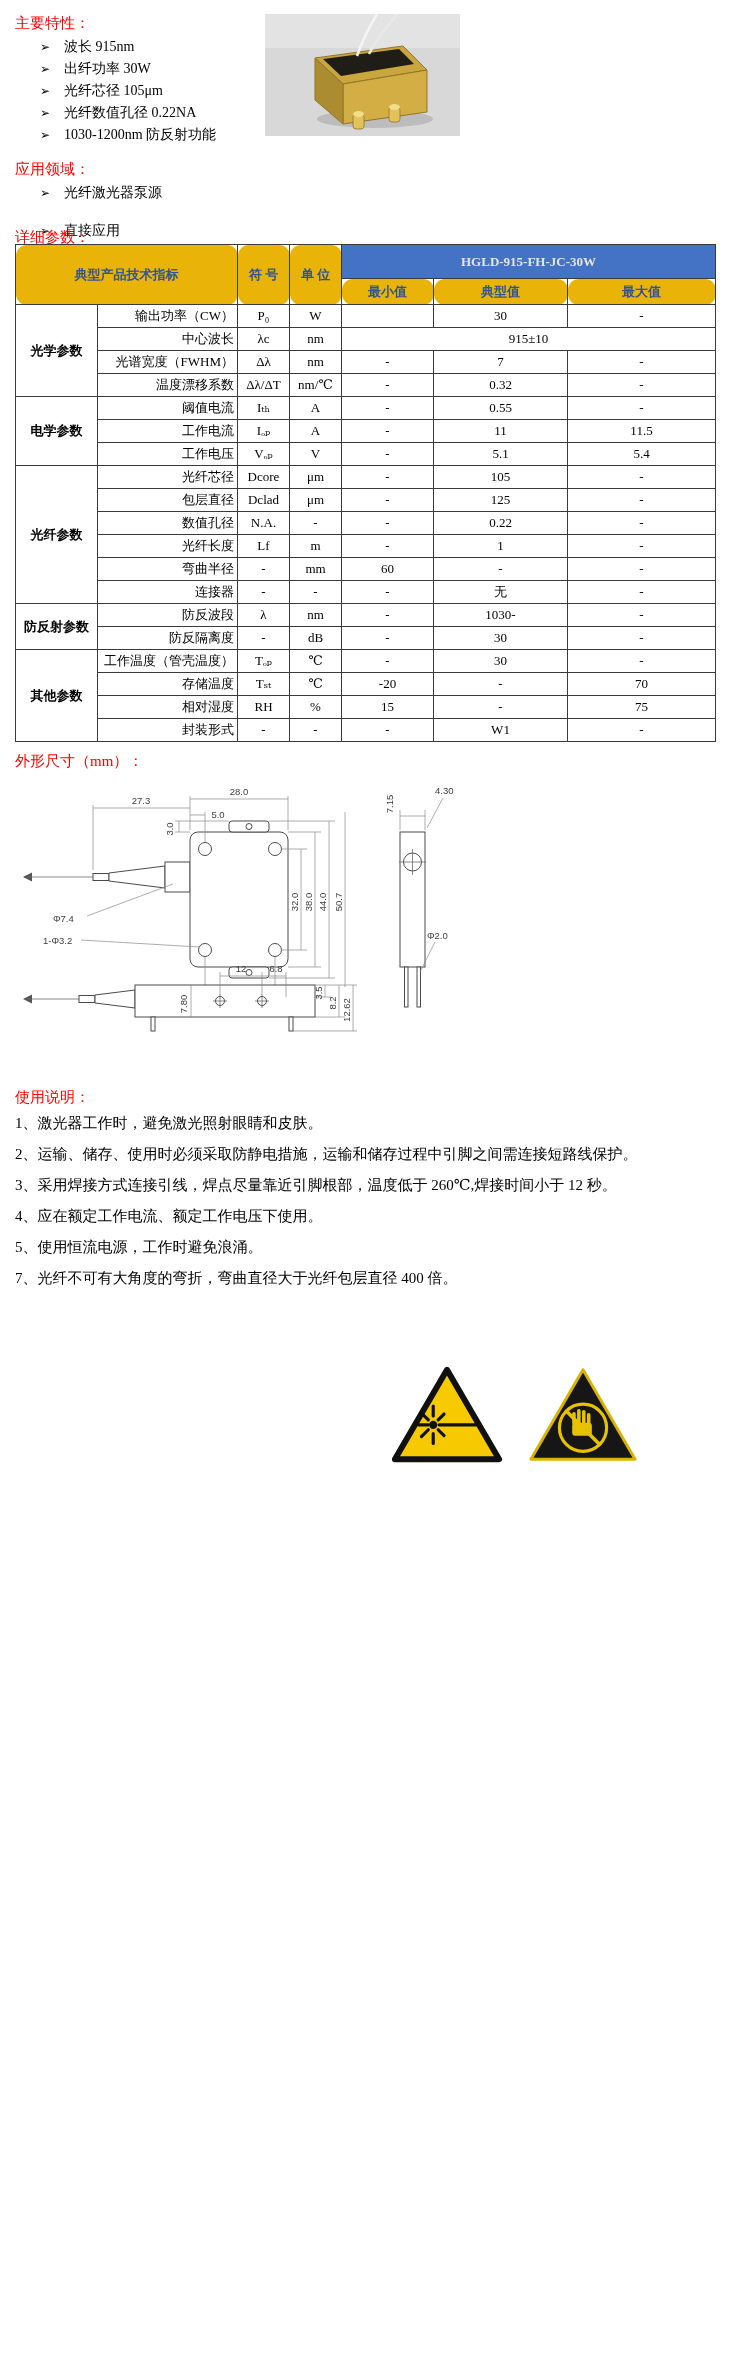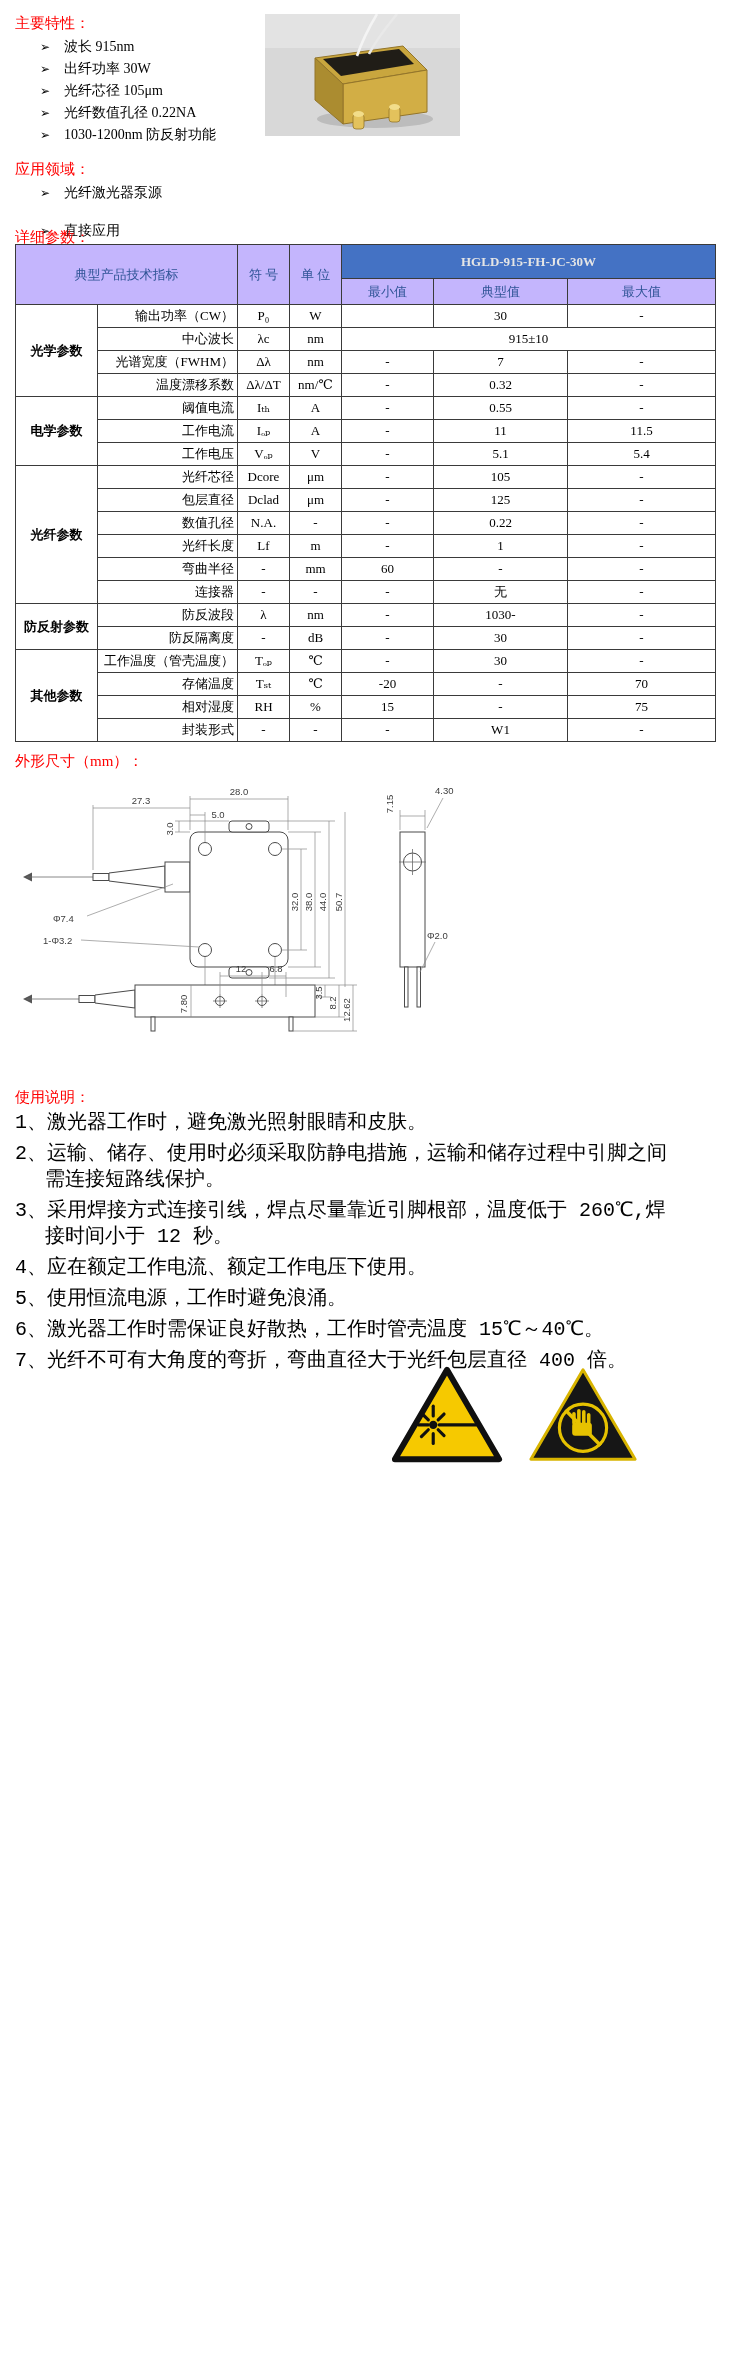--- a/index.html
+++ b/index.html
@@ -13,34 +13,34 @@
   .blt { display:inline-block; margin-right:14px; font-family:"DejaVu Sans",sans-serif; font-size:12px; color:#000; }
 
   .photo { position:absolute; left:265px; top:14px; }
 
   table.params { position:absolute; left:15px; top:244px; width:700px; border-collapse:collapse;
                  table-layout:fixed; font-size:13px; }
   .params td { border:1px solid #3a3a3a; text-align:center; vertical-align:middle; padding:1px 3px; }
   .params tr { height:23px; }
   .params tr.h1 { height:34px; }
   .params tr.h2 { height:26px; }
-  .params .hdr { background:#c4b5fd; color:#2f5496; font-weight:normal; }
+  .params .hdr { background:#eab308; color:#2f5496; font-weight:bold;border-radius:11px; }
   .params .model { background:#4472c4; color:#e5e5e5; font-weight:bold; }
   .params td.cat { font-weight:bold; }
   .params td.pname { text-align:right; padding-left:6px; }
 
   .draw { position:absolute; left:15px; top:772px; }
   .draw line, .draw polyline { stroke:#6b6b6b; stroke-width:0.8; }
   .draw .part { stroke:#4a4a4a; stroke-width:1; fill:#ffffff; }
   .draw .dim { stroke:#8a8a8a; stroke-width:0.7; }
   .draw text { font-family:"Liberation Sans","DejaVu Sans",sans-serif; font-size:9.5px; fill:#3c3c3c; text-anchor:middle; }
   .draw text.sa { text-anchor:start; }
 
   .usage-list { position:absolute; left:15px; top:1110px; width:655px; }
-  .usage-item { font-size:20px; line-height:26px; margin-bottom:5px; padding-left:30px; text-indent:-30px;font-family:Liberation Mono, monospace; }
+  .usage-item { font-size:15px; line-height:26px; margin-bottom:5px; padding-left:30px; text-indent:-30px; }
 
   .warn { position:absolute; }
 </style>
 </head>
 <body>
 
 <div class="page">
 
   <div class="sec-title" style="top:14px">主要特性：</div>
   <div class="feat" style="top:38px"><span class="blt">➢</span><span>波长 915nm</span></div>
@@ -373,21 +373,20 @@
     </g>
   </svg>
 
   <div class="sec-title" style="top:1088px">使用说明：</div>
   <div class="usage-list">
     <p class="usage-item">1、激光器工作时，避免激光照射眼睛和皮肤。</p>
     <p class="usage-item">2、运输、储存、使用时必须采取防静电措施，运输和储存过程中引脚之间需连接短路线保护。</p>
     <p class="usage-item">3、采用焊接方式连接引线，焊点尽量靠近引脚根部，温度低于 260℃,焊接时间小于 12 秒。</p>
     <p class="usage-item">4、应在额定工作电流、额定工作电压下使用。</p>
     <p class="usage-item">5、使用恒流电源，工作时避免浪涌。</p>
-    <p class="usage-item">6、激光器工作时需保证良好散热，工作时管壳温度 15℃～40℃。</p>
     <p class="usage-item">7、光纤不可有大角度的弯折，弯曲直径大于光纤包层直径 400 倍。</p>
   </div>
 
   <svg class="warn" style="left:388px; top:1362px" width="118" height="106" viewBox="0 0 120 106">
     <polygon points="60,7 113,98 7,98" fill="#f6c900" stroke="#101010" stroke-width="6" stroke-linejoin="round"></polygon>
     <g stroke="#101010" stroke-width="3.2" stroke-linecap="round">
       <line x1="52" y1="63" x2="90" y2="63"></line>
       <line x1="31" y1="63" x2="41" y2="63"></line>
       <line x1="46" y1="44" x2="46" y2="54"></line>
       <line x1="46" y1="72" x2="46" y2="82"></line>

